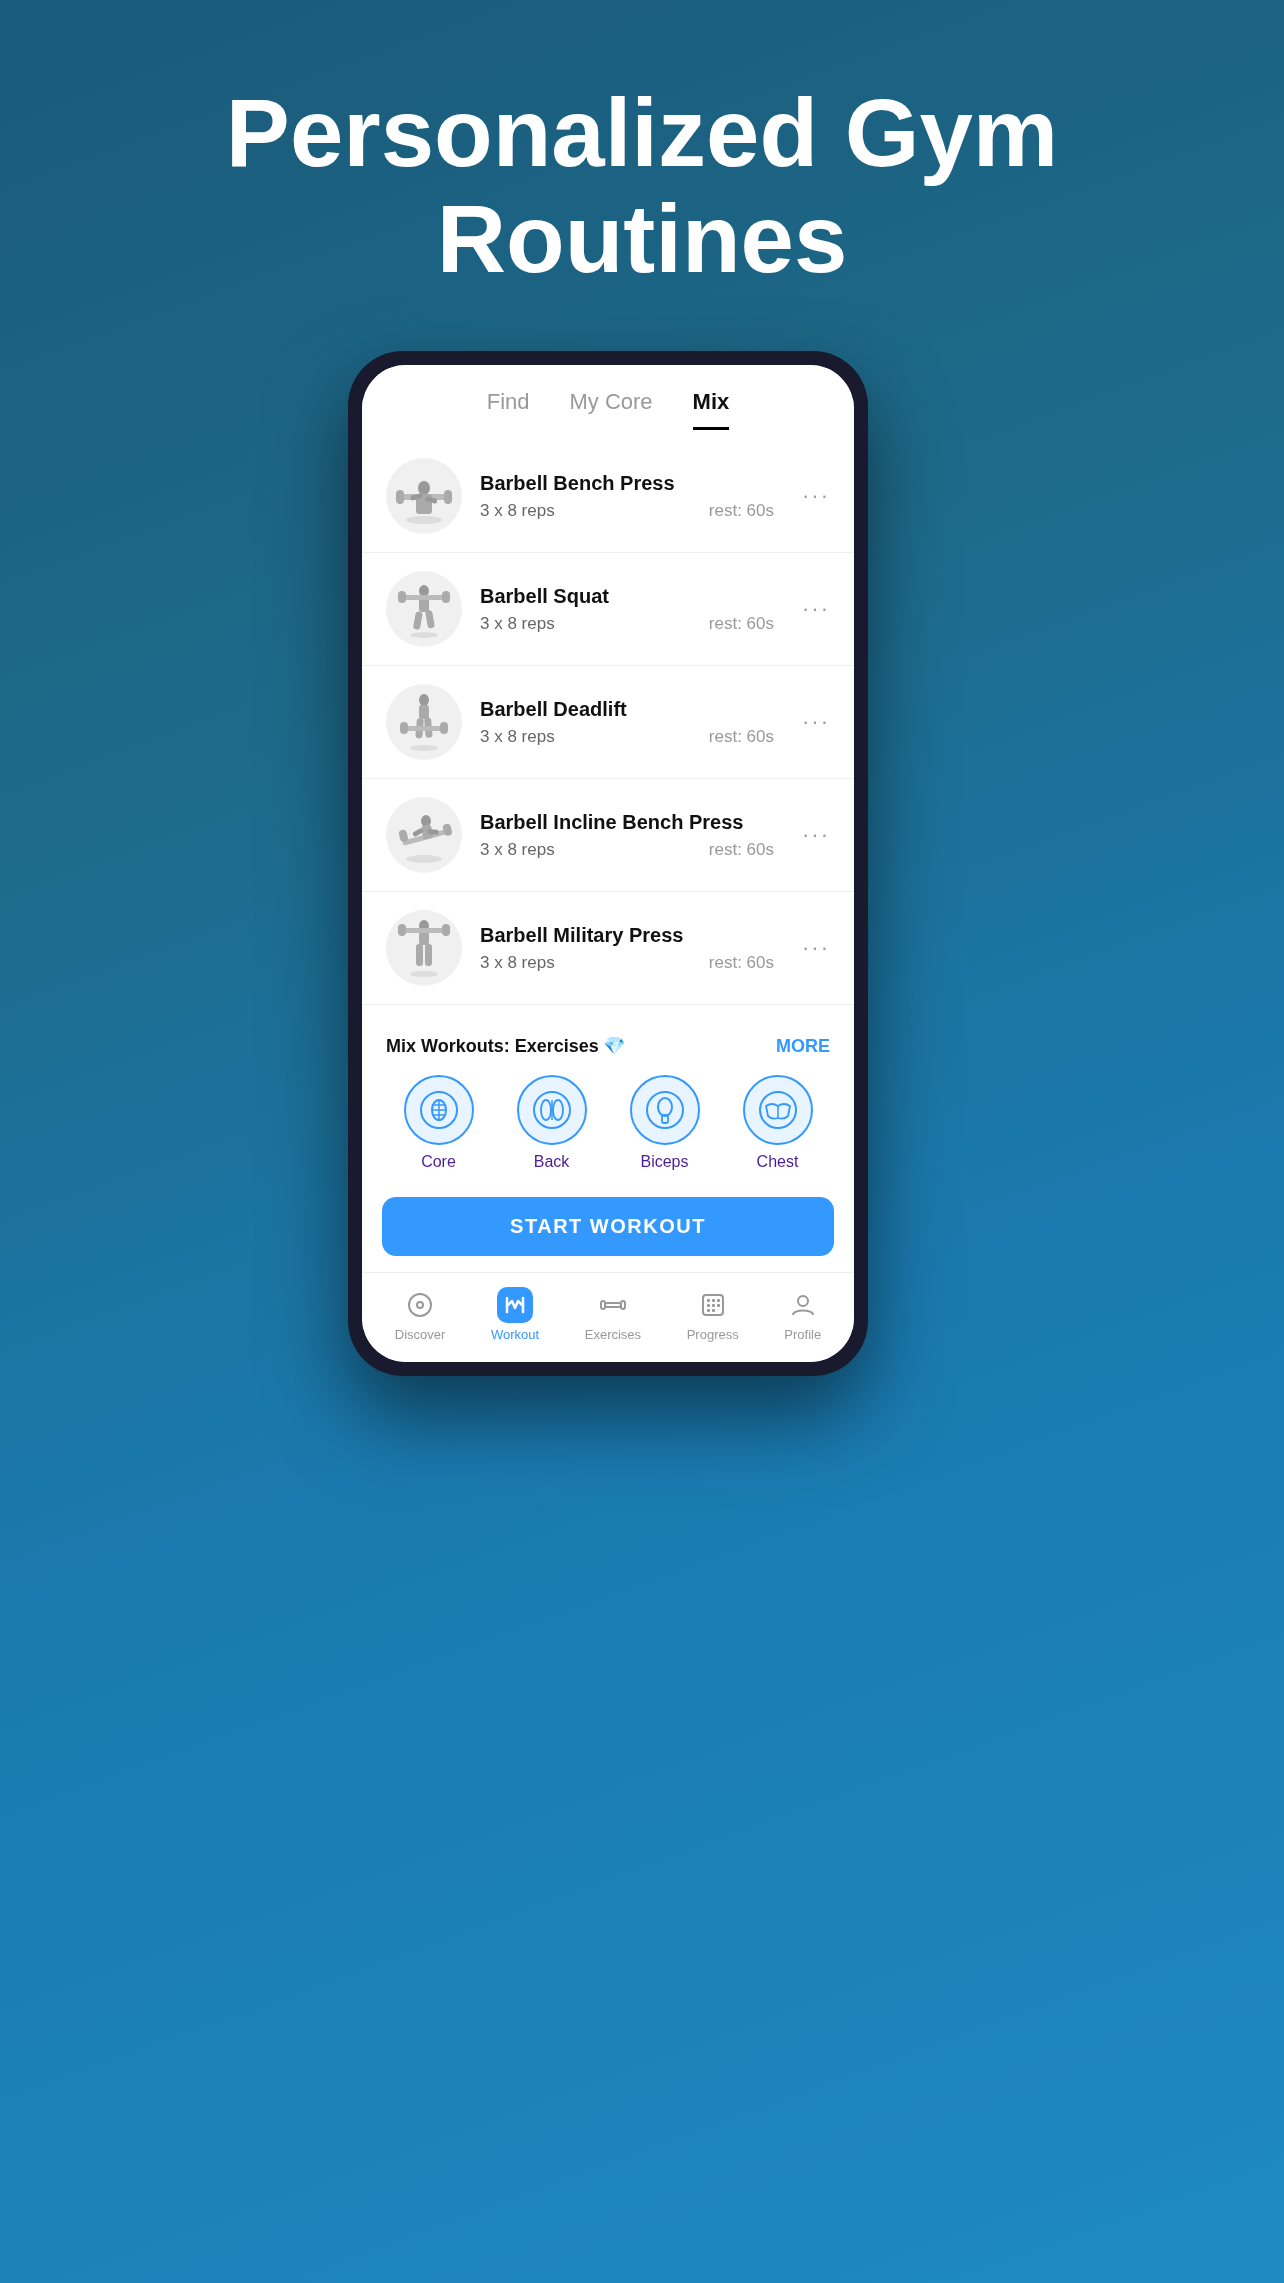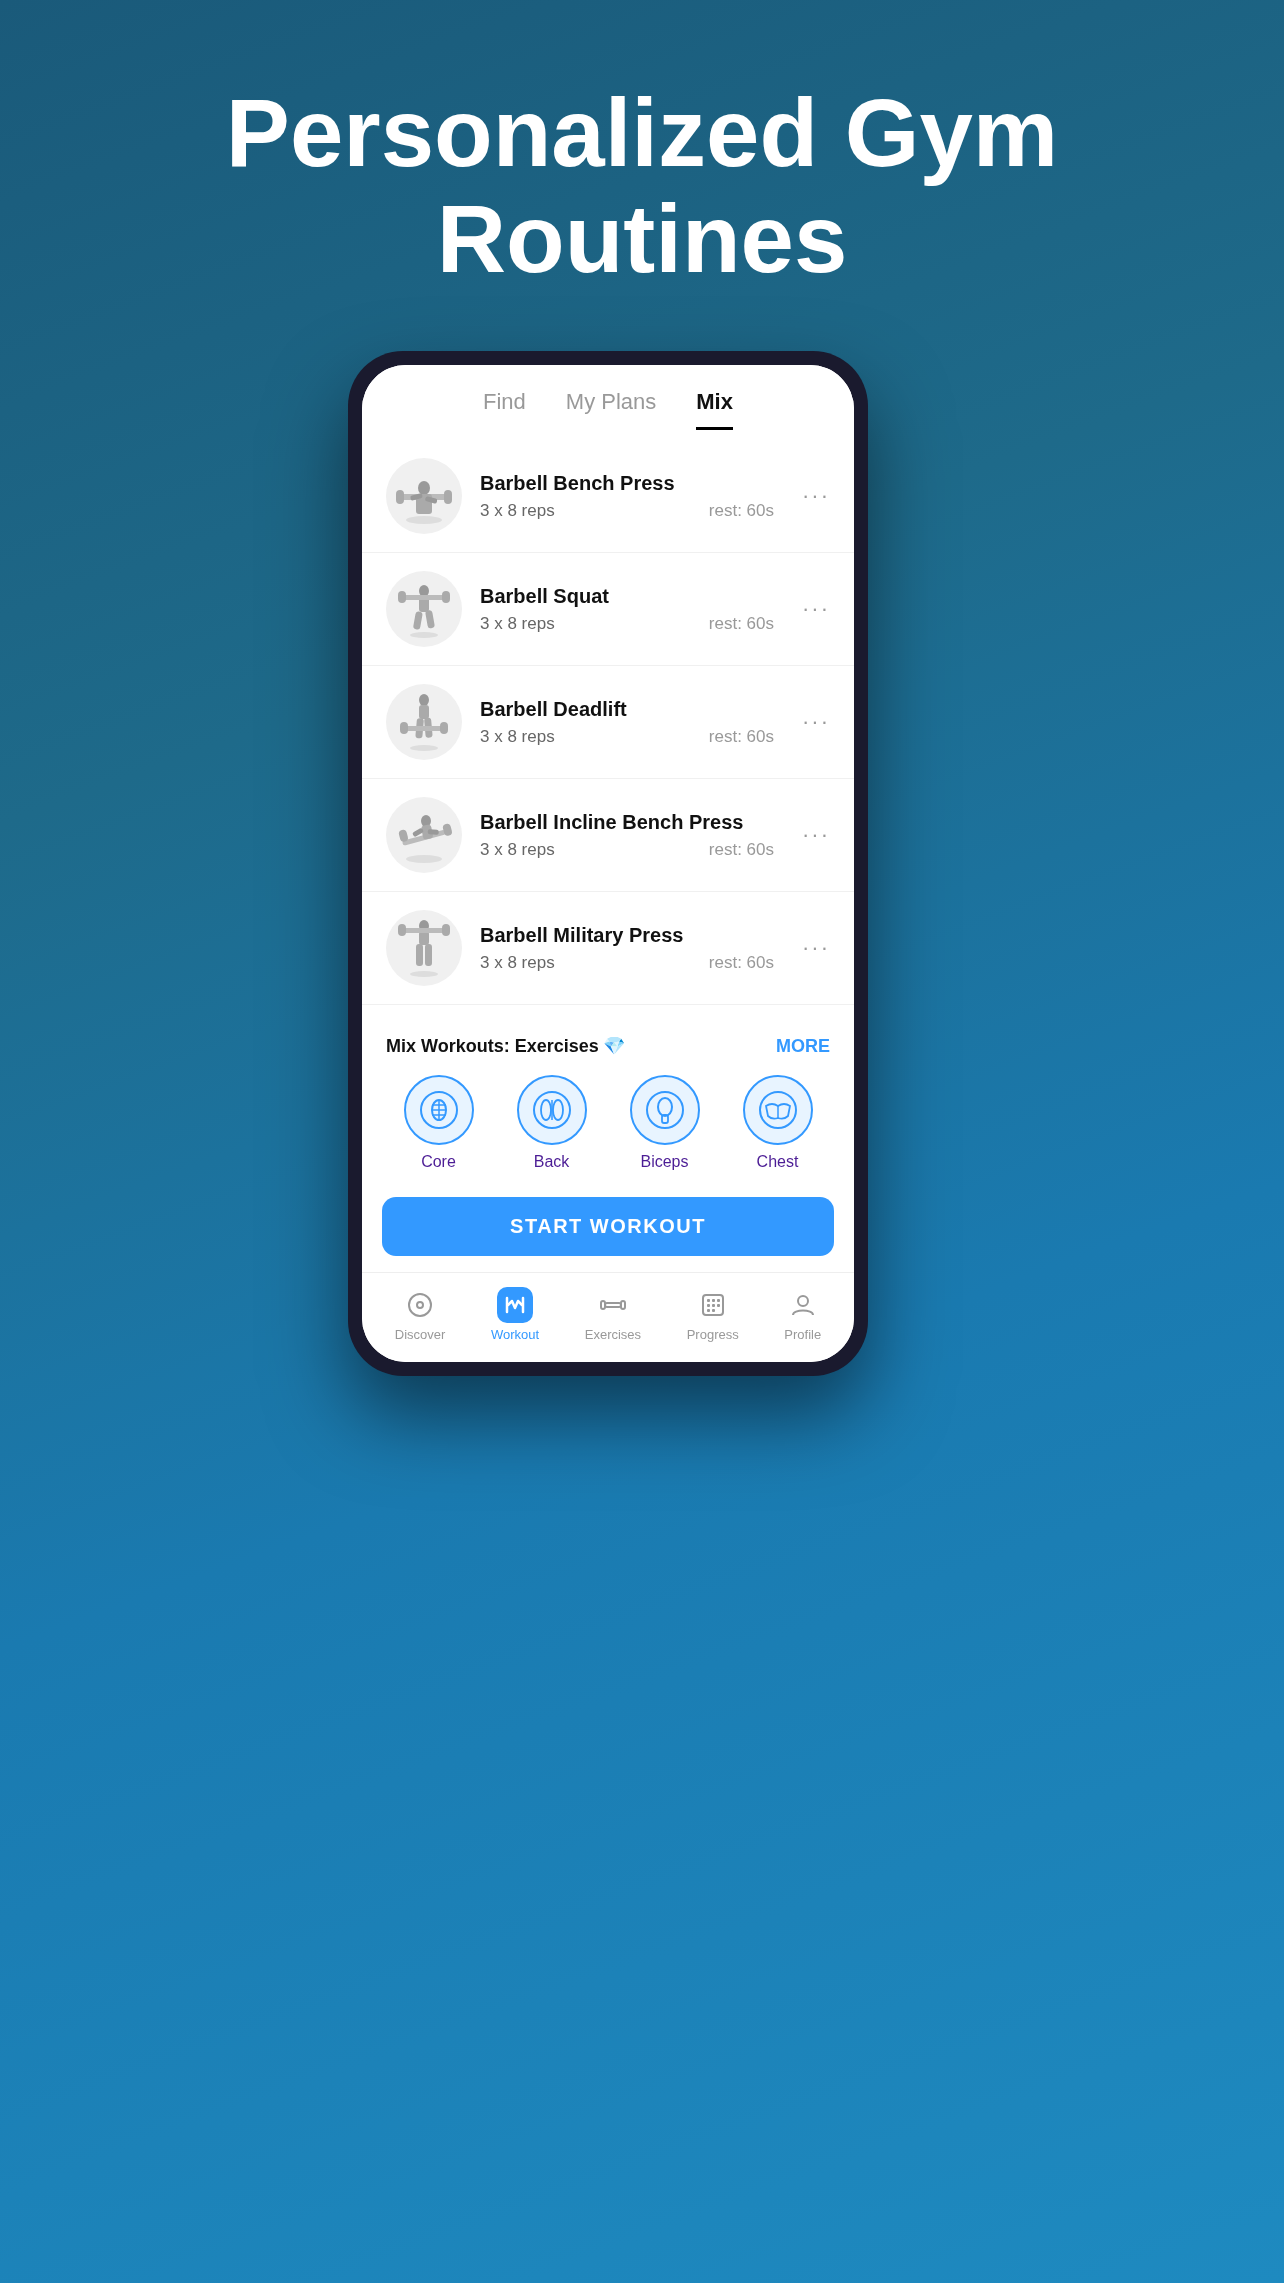--- a/index.html
+++ b/index.html
@@ -285,21 +285,21 @@
 
 <h1 class="hero-title">Personalized Gym Routines</h1>
 
 <div class="phone-wrapper">
   <div class="phone-frame">
     <div class="phone-screen">
       <div class="screen-inner">
 
         <div class="tabs-row">
           <div class="tab-item">Find</div>
-          <div class="tab-item">My Plans</div>
+          <div class="tab-item">My Core</div>
           <div class="tab-item active">Mix</div>
         </div>
 
         <div class="exercise-list">
 
           <div class="exercise-item">
             <div class="exercise-avatar">
               <svg viewBox="0 0 64 64" fill="none">
                 <ellipse cx="32" cy="56" rx="18" ry="4" fill="#ddd"></ellipse>
                 <rect x="8" y="30" width="48" height="6" rx="3" fill="#bbb"></rect>

